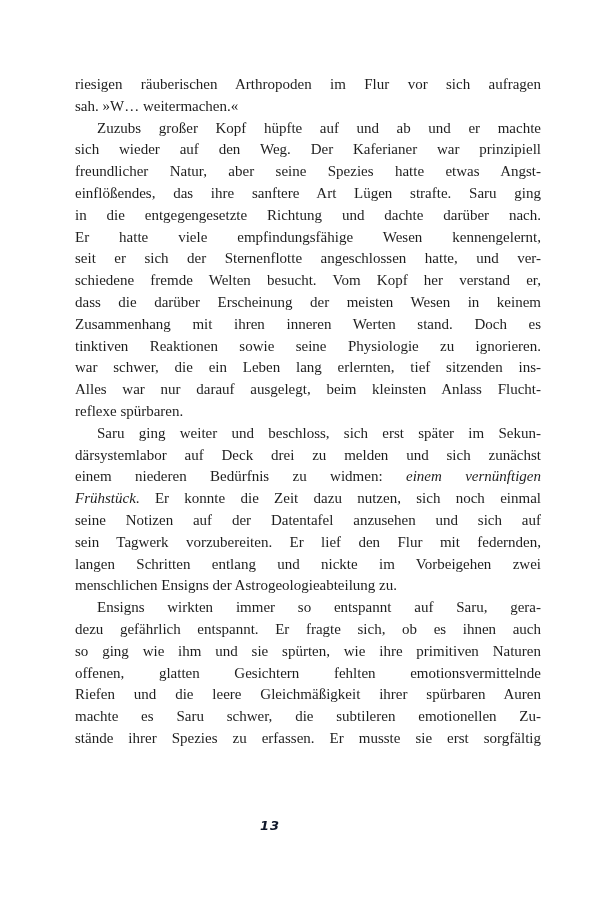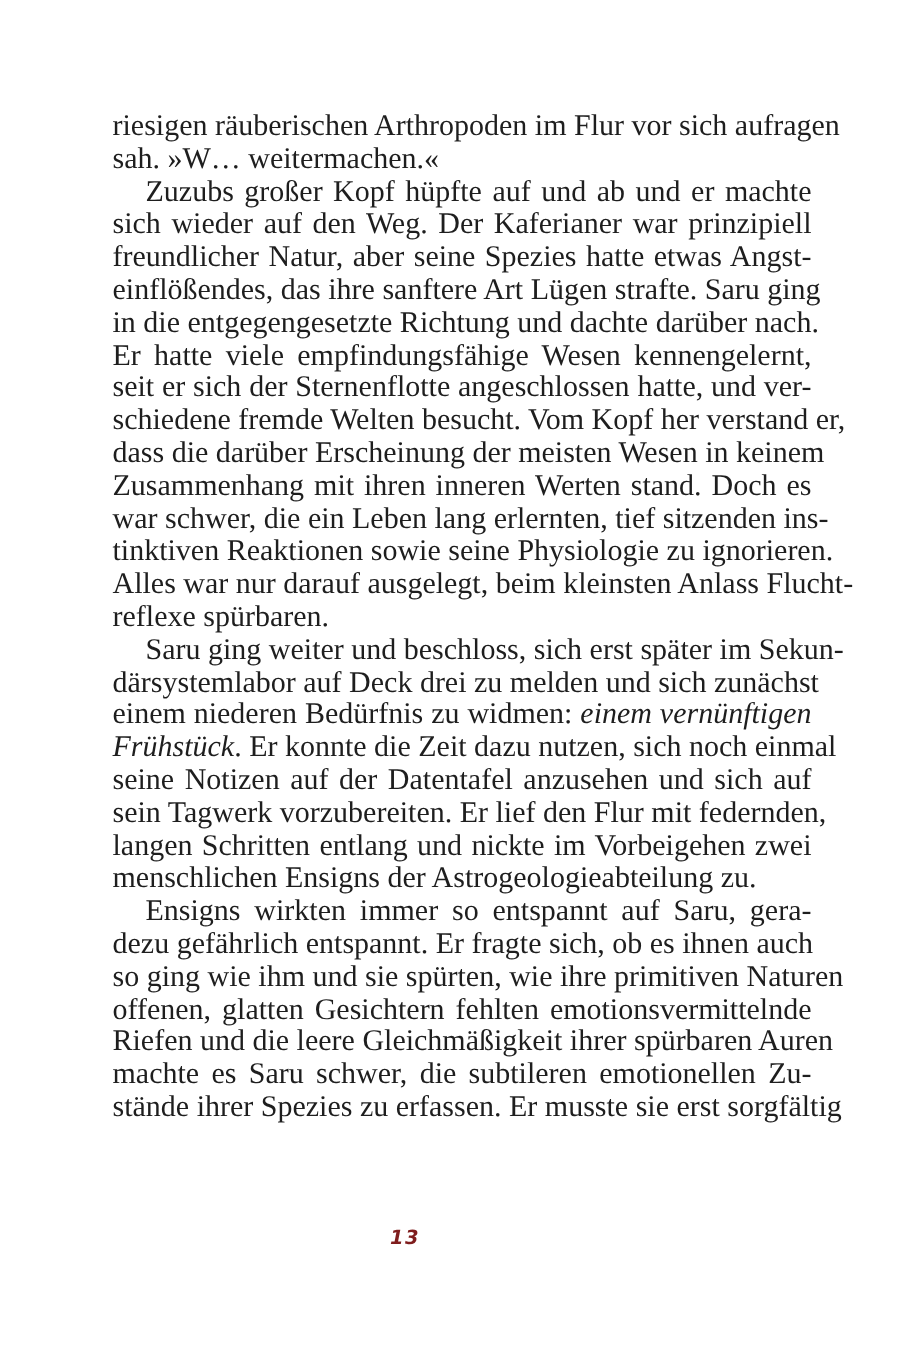--- a/index.html
+++ b/index.html
@@ -3,21 +3,21 @@
   <meta charset="utf-8">
   <style>
     html, body { margin: 0; padding: 0; background: #ffffff; }
     body { width: 600px; height: 900px; position: relative; overflow: hidden; }
     .page {
       position: absolute;
       left: 75px;
       top: 74px;
       width: 466px;
       font-family: "Liberation Serif", "DejaVu Serif", serif;
-      font-size: 20px;
+      font-size: 15px;
       line-height: 21.8px;
       color: #1e1e1e;
     }
     .line {
       display: block;
       white-space: nowrap;
       height: 21.8px;
     }
     .line.j {
       text-align: justify;
@@ -29,42 +29,42 @@
     .page-number {
       position: absolute;
       left: 0;
       width: 540px;
       top: 818px;
       text-align: center;
       font-family: "DejaVu Sans", sans-serif;
       font-style: italic;
       font-weight: bold;
       font-size: 13px;
-      color: #7f1d1d;
+      color: #0f172a;
       letter-spacing: 1px;
     }
   </style>
 </head>
 <body>
 
 <div class="page" id="page-body">
     <span class="line j"><span>riesigen räuberischen Arthropoden im Flur vor sich aufragen</span></span>
     <span class="line j last"><span>sah. »W… weitermachen.«</span></span>
     <span class="line j indent"><span>Zuzubs großer Kopf hüpfte auf und ab und er machte</span></span>
     <span class="line j"><span>sich wieder auf den Weg. Der Kaferianer war prinzipiell</span></span>
     <span class="line j"><span>freundlicher Natur, aber seine Spezies hatte etwas Angst-</span></span>
     <span class="line j"><span>einflößendes, das ihre sanftere Art Lügen strafte. Saru ging</span></span>
     <span class="line j"><span>in die entgegengesetzte Richtung und dachte darüber nach.</span></span>
     <span class="line j"><span>Er hatte viele empfindungsfähige Wesen kennengelernt,</span></span>
     <span class="line j"><span>seit er sich der Sternenflotte angeschlossen hatte, und ver-</span></span>
     <span class="line j"><span>schiedene fremde Welten besucht. Vom Kopf her verstand er,</span></span>
     <span class="line j"><span>dass die darüber Erscheinung der meisten Wesen in keinem</span></span>
     <span class="line j"><span>Zusammenhang mit ihren inneren Werten stand. Doch es</span></span>
+    <span class="line j"><span>tinktiven Reaktionen sowie seine Physiologie zu ignorieren.</span></span>
     <span class="line j"><span>war schwer, die ein Leben lang erlernten, tief sitzenden ins-</span></span>
-    <span class="line j"><span>tinktiven Reaktionen sowie seine Physiologie zu ignorieren.</span></span>
     <span class="line j"><span>Alles war nur darauf ausgelegt, beim kleinsten Anlass Flucht-</span></span>
     <span class="line j last"><span>reflexe spürbaren.</span></span>
     <span class="line j indent"><span>Saru ging weiter und beschloss, sich erst später im Sekun-</span></span>
     <span class="line j"><span>därsystemlabor auf Deck drei zu melden und sich zunächst</span></span>
     <span class="line j"><span>einem niederen Bedürfnis zu widmen: </span><em>einem vernünftigen</em></span>
     <span class="line j"><em>Frühstück</em><span>. Er konnte die Zeit dazu nutzen, sich noch einmal</span></span>
     <span class="line j"><span>seine Notizen auf der Datentafel anzusehen und sich auf</span></span>
     <span class="line j"><span>sein Tagwerk vorzubereiten. Er lief den Flur mit federnden,</span></span>
     <span class="line j"><span>langen Schritten entlang und nickte im Vorbeigehen zwei</span></span>
     <span class="line j last"><span>menschlichen Ensigns der Astrogeologieabteilung zu.</span></span>

